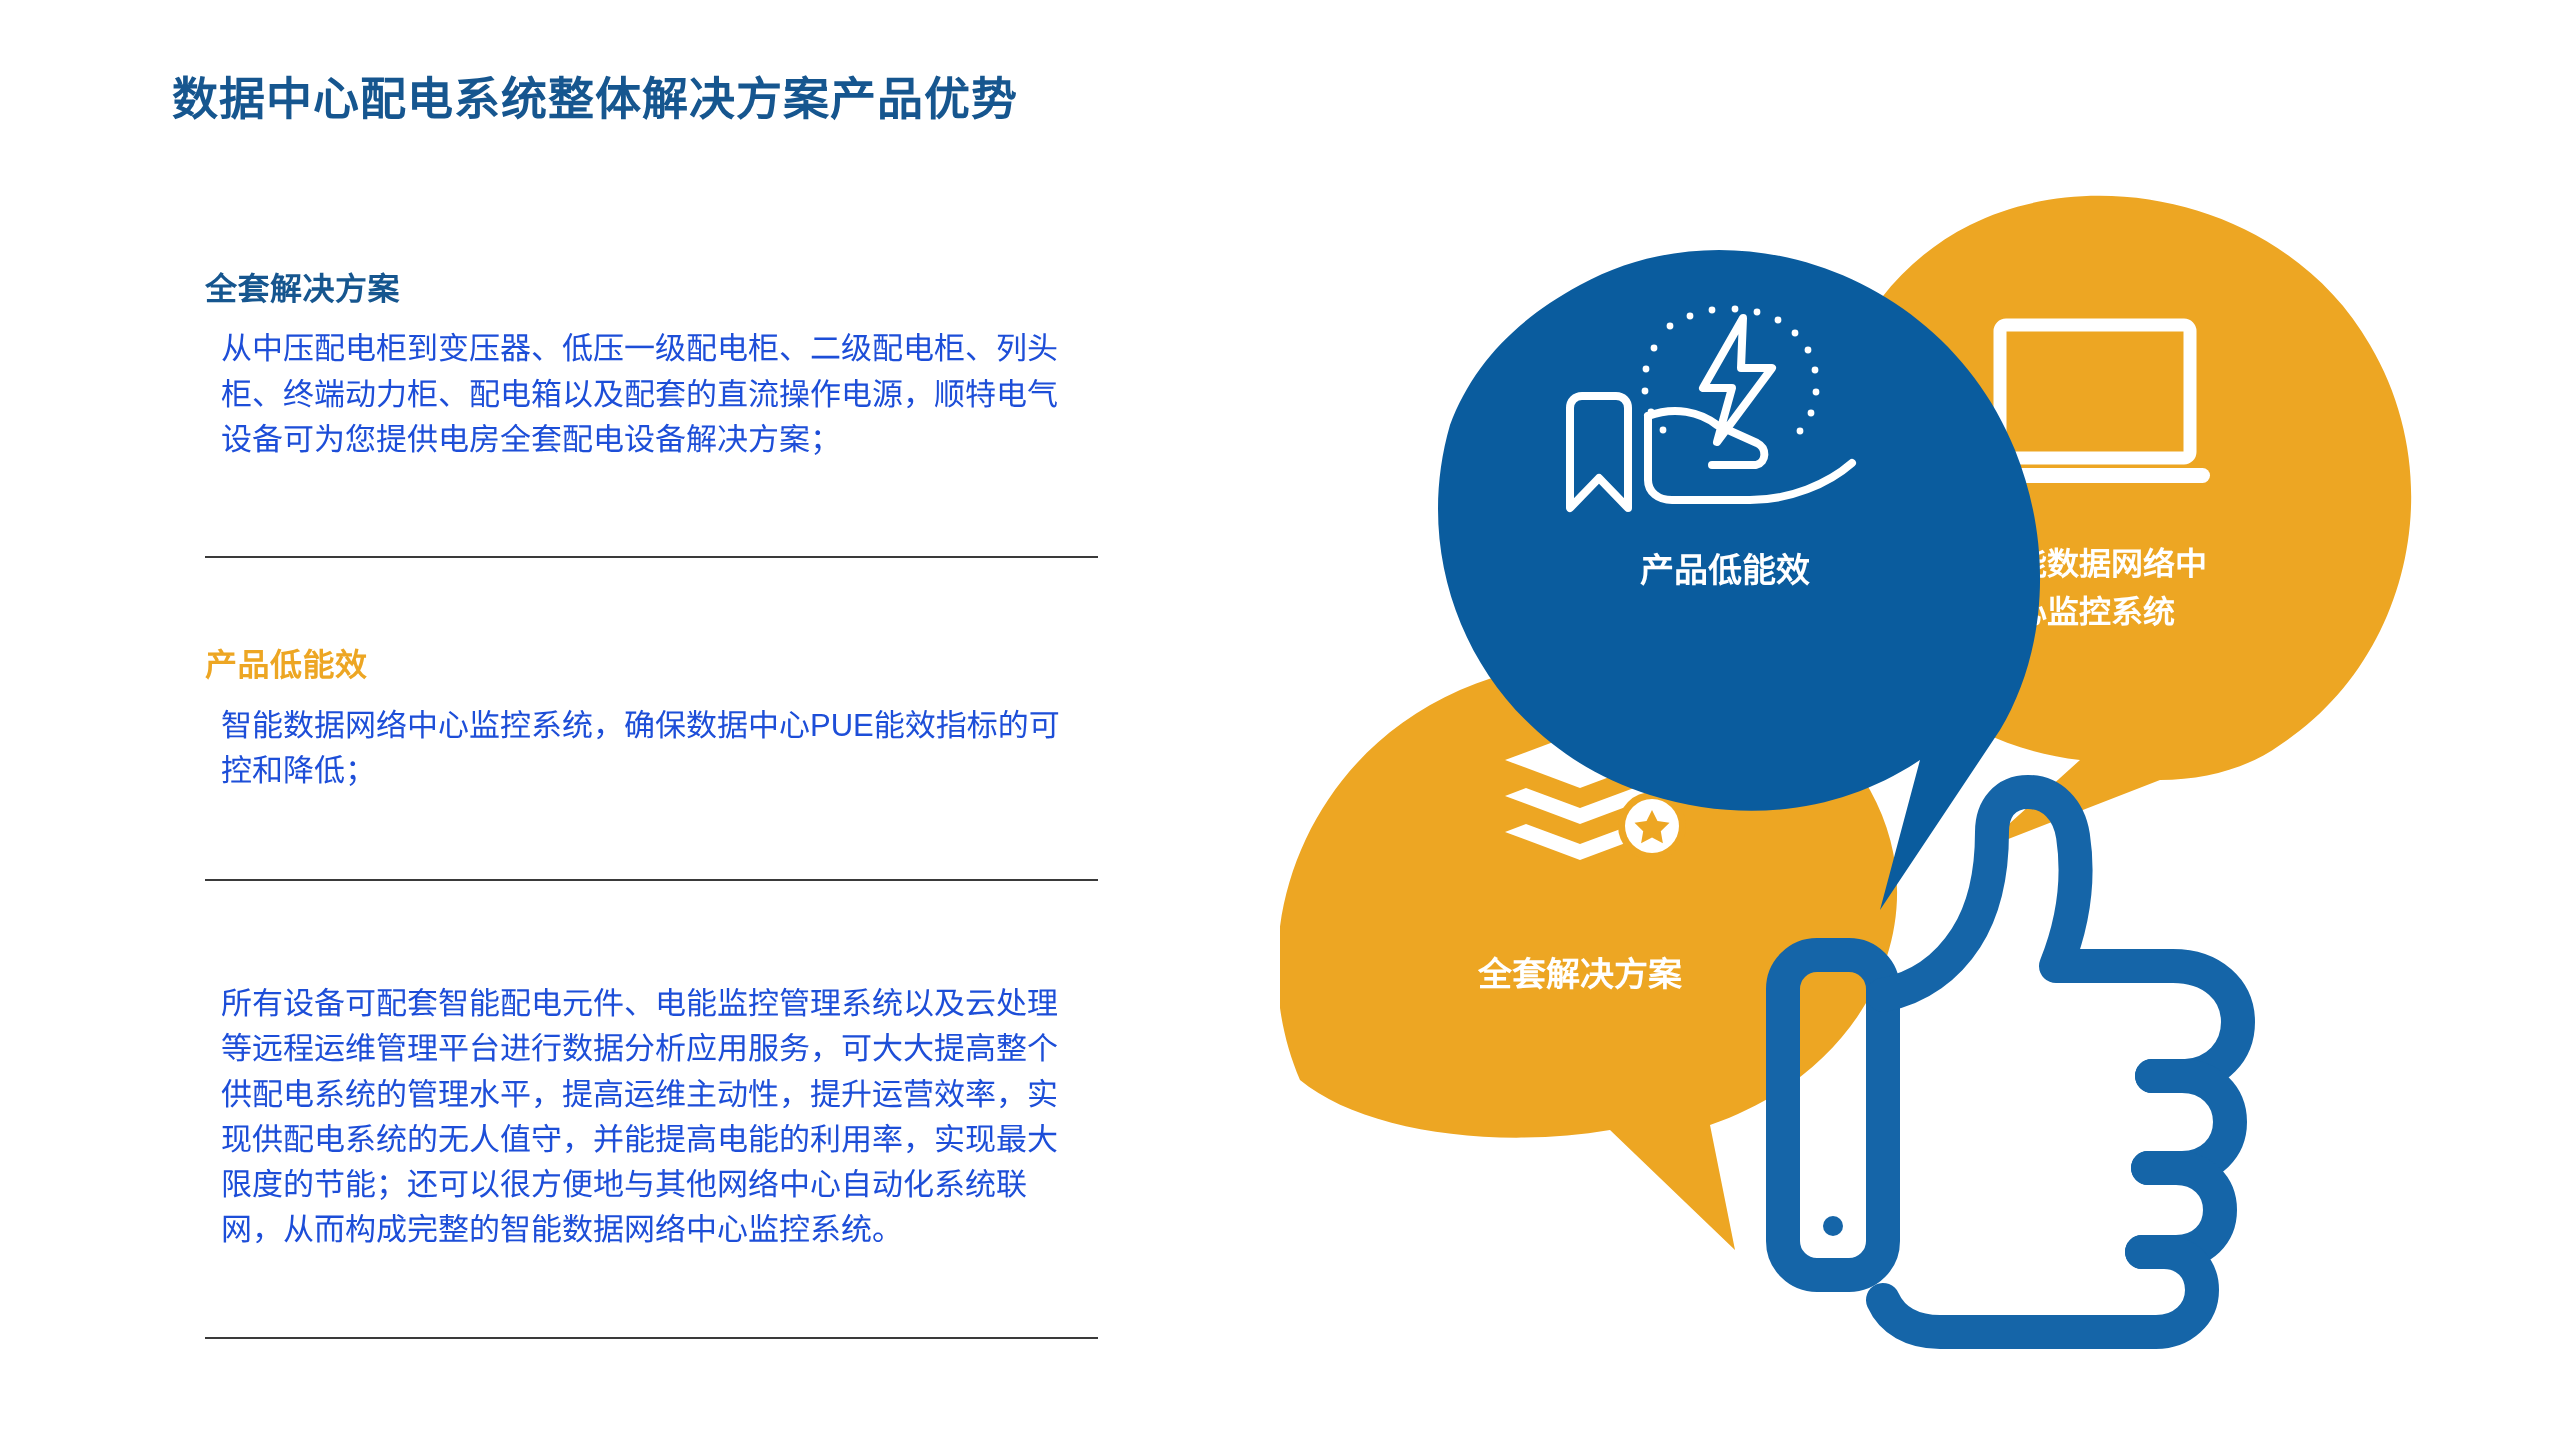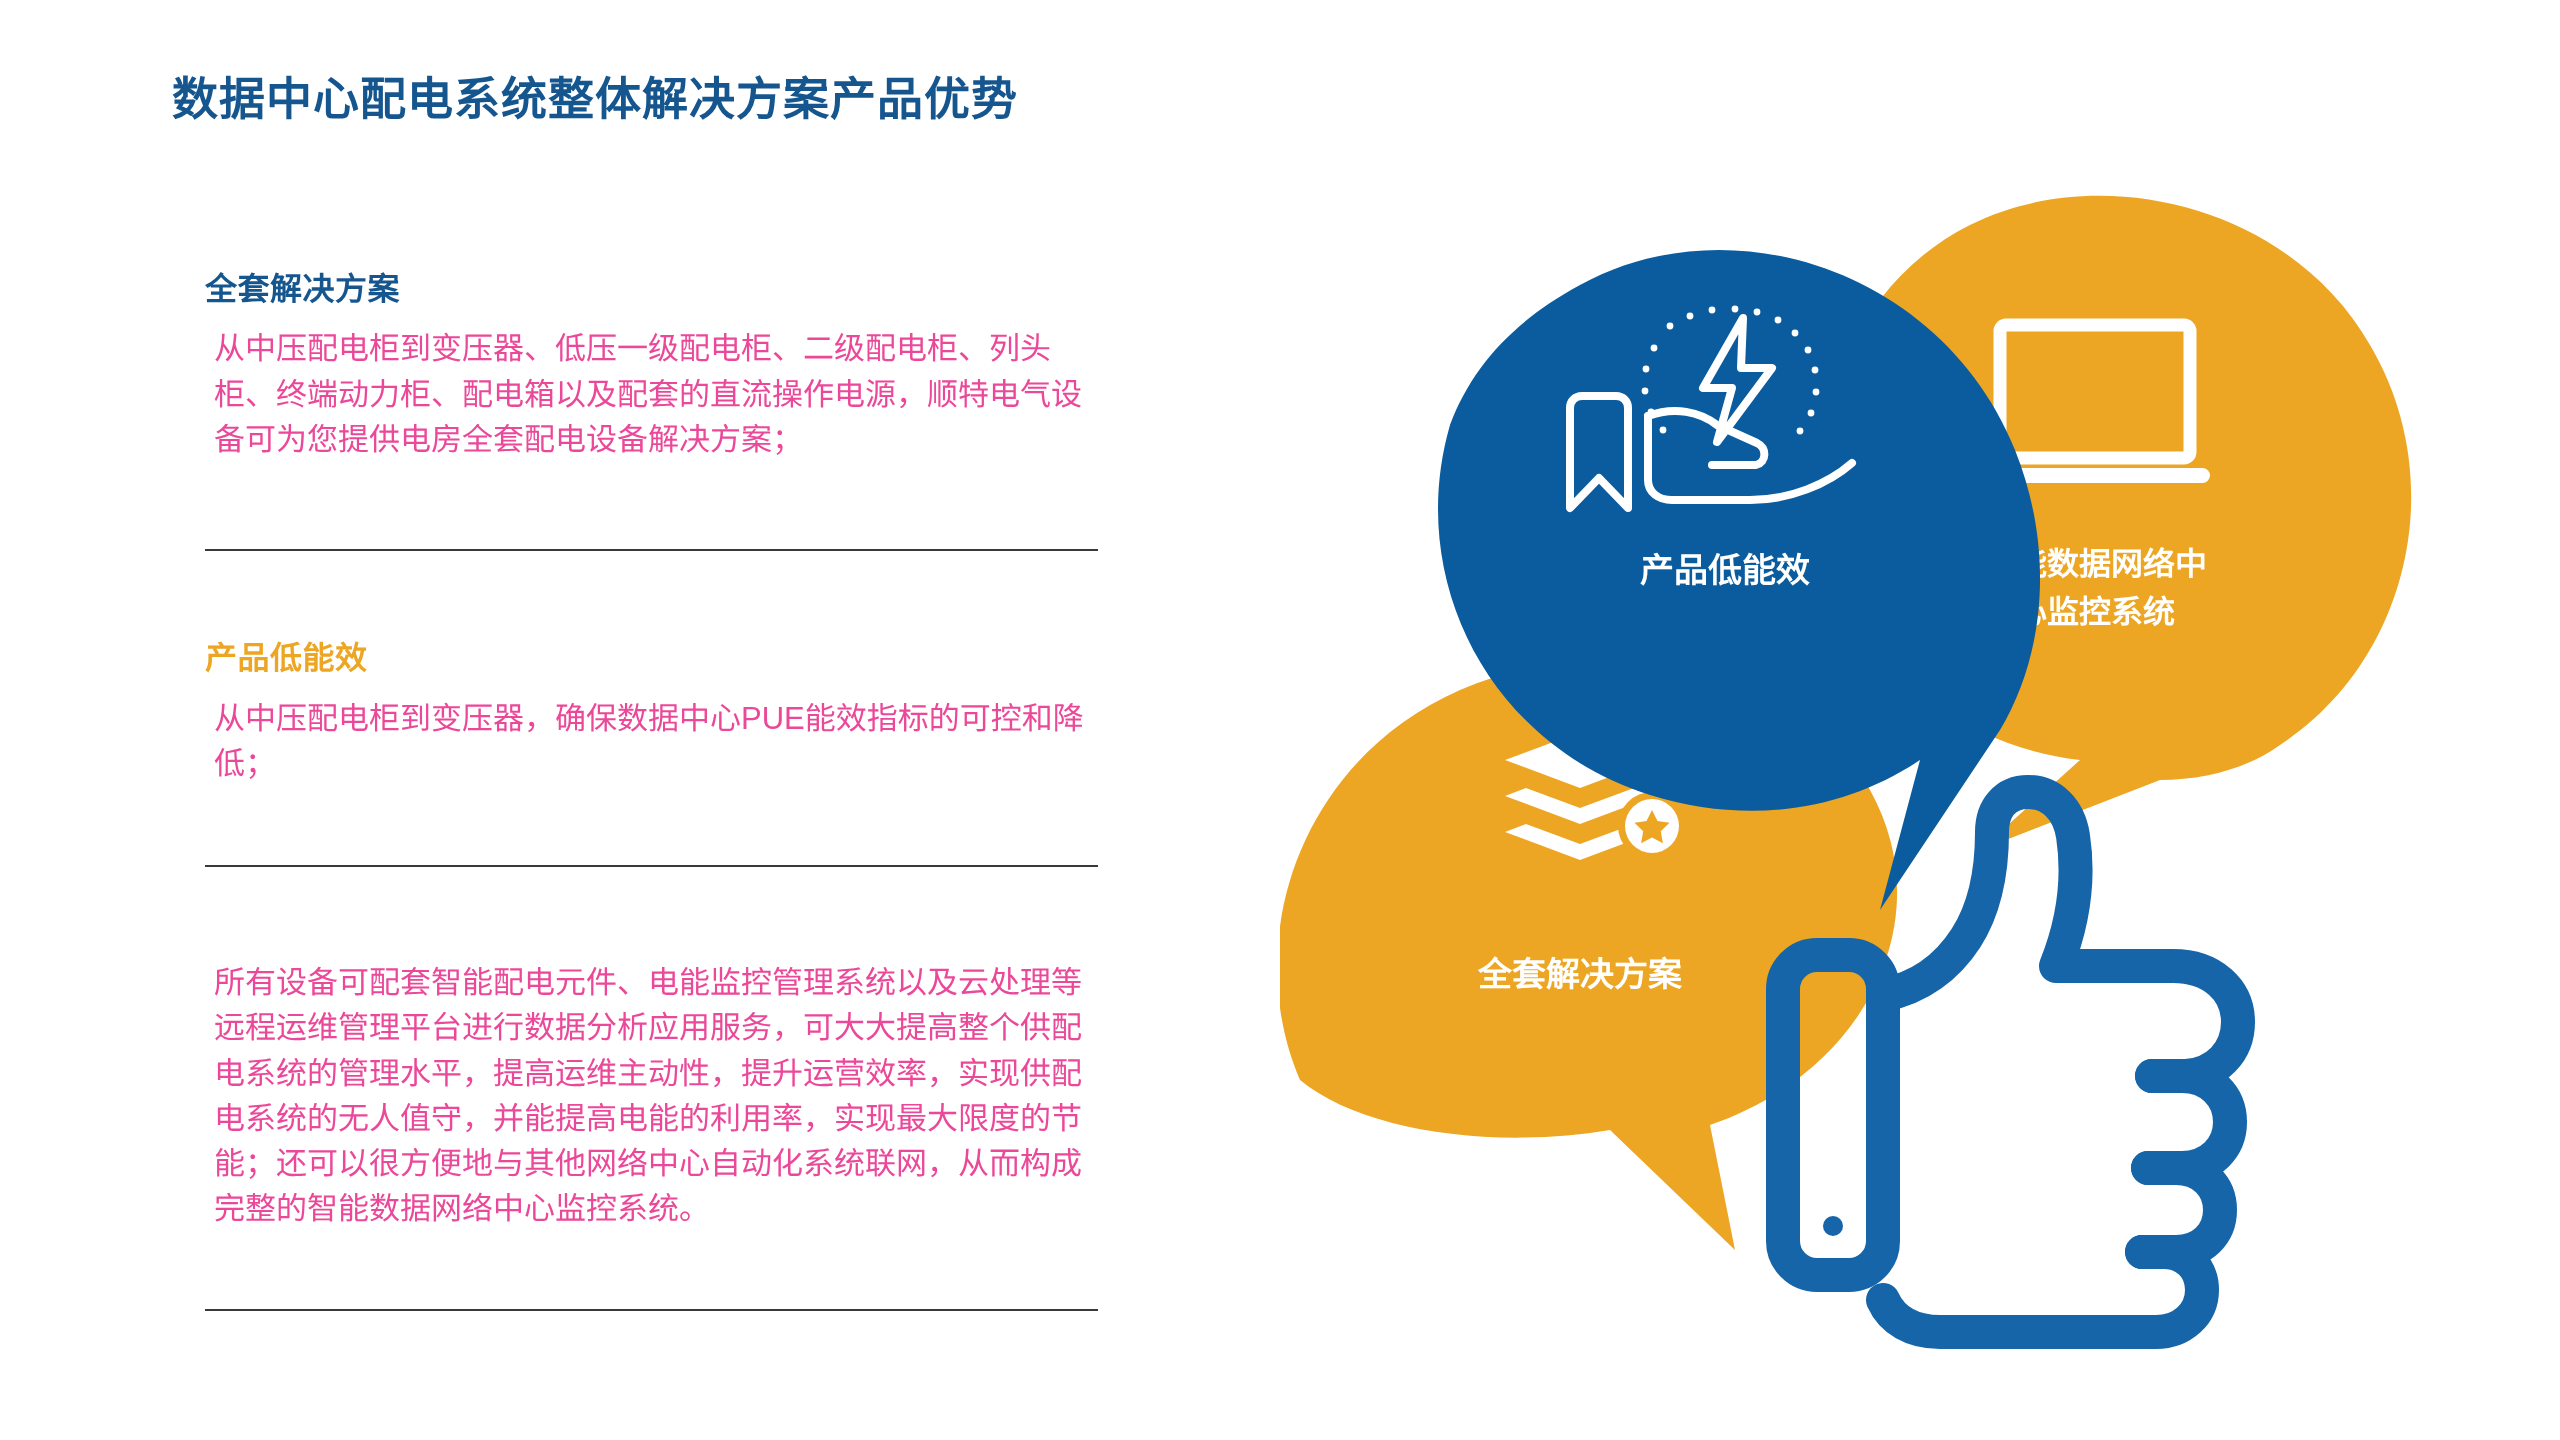--- a/index.html
+++ b/index.html
@@ -45,22 +45,22 @@
     font-weight: bold;
     letter-spacing: 0.5px;
     line-height: 1.2;
     margin: 0 0 18px 0;
   }
   .section-title.blue   { color: #16568f; }
   .section-title.orange { color: #eda623; }
   .section-body {
     font-size: 31px;
     line-height: 1.46;
-    color: #ec4899;
-    margin: 9px;
+    color: #1d4ed8;
+    margin: 16px;
     letter-spacing: 0px;
   }
   .divider {
     width: 893px;
     height: 0;
     border-top: 2px solid #3a3a3a;
   }
   .sp-1 { height: 78px; }
   .sp-2 { height: 88px; }
   .sp-3 { height: 70px; }
@@ -99,21 +99,21 @@
       <div class="section-title blue">全套解决方案</div>
       <p class="section-body">从中压配电柜到变压器、低压一级配电柜、二级配电柜、列头柜、终端动力柜、配电箱以及配套的直流操作电源，顺特电气设备可为您提供电房全套配电设备解决方案；</p>
     </div>
 
     <div class="sp-1"></div>
     <div class="divider"></div>
     <div class="sp-2"></div>
 
     <div class="section">
       <div class="section-title orange">产品低能效</div>
-      <p class="section-body">从中压配电柜到变压器，确保数据中心PUE能效指标的可控和降低；</p>
+      <p class="section-body">智能数据网络中心监控系统，确保数据中心PUE能效指标的可控和降低；</p>
     </div>
 
     <div class="sp-3"></div>
     <div class="divider"></div>
     <div class="sp-4"></div>
 
     <div class="section">
       <p class="section-body">所有设备可配套智能配电元件、电能监控管理系统以及云处理等远程运维管理平台进行数据分析应用服务，可大大提高整个供配电系统的管理水平，提高运维主动性，提升运营效率，实现供配电系统的无人值守，并能提高电能的利用率，实现最大限度的节能；还可以很方便地与其他网络中心自动化系统联网，从而构成完整的智能数据网络中心监控系统。</p>
     </div>
 

